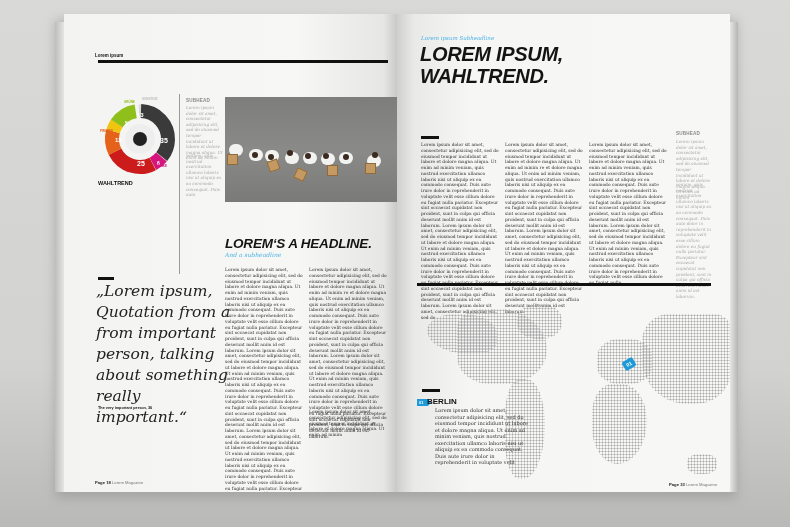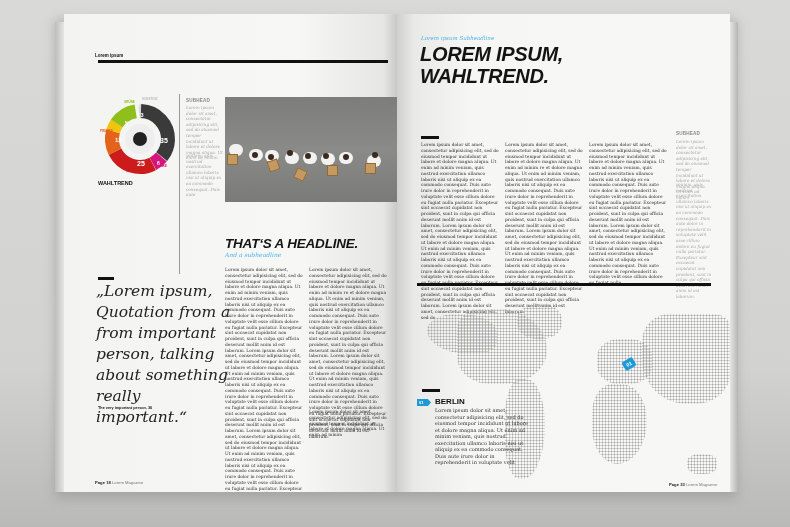--- a/index.html
+++ b/index.html
@@ -139,21 +139,21 @@
       <div class="head" style="left:118px;top:57px;"></div>
     <div class="person" style="left:142px;top:58px;"></div>
       <div class="head" style="left:147px;top:55px;"></div>
       <div class="box" style="left:140px;top:66px;"></div>
   </div>
 
   <div class="rule-short" style="left:34px;top:263px;width:16px;"></div>
   <div class="abs quote" style="left:32px;top:267px;width:140px;">„Lorem ipsum, Quotation from a from important person, talking about something really important.“</div>
   <div class="abs section-label" style="left:34px;top:392px;font-size:3.8px;">The very important person, 36</div>
 
-  <div class="abs headline-med" style="left:161px;top:222px;">THAT‘S A HEADLINE.</div>
+  <div class="abs headline-med" style="left:161px;top:222px;">LOREM‘S A HEADLINE.</div>
   <div class="abs sub-blue" style="left:161px;top:237px;">And a subheadline</div>
 
   <div class="abs body-text" style="left:161px;top:253px;width:78px;">Lorem ipsum dolor sit amet, consectetur adipisicing elit, sed do eiusmod tempor incididunt ut labore et dolore magna aliqua. Ut enim ad minim veniam, quis nostrud exercitation ullamco laboris nisi ut aliquip ex ea commodo consequat. Duis aute irure dolor in reprehenderit in voluptate velit esse cillum dolore eu fugiat nulla pariatur. Excepteur sint occaecat cupidatat non proident, sunt in culpa qui officia deserunt mollit anim id est laborum. Lorem ipsum dolor sit amet, consectetur adipisicing elit, sed do eiusmod tempor incididunt ut labore et dolore magna aliqua. Ut enim ad minim veniam, quis nostrud exercitation ullamco laboris nisi ut aliquip ex ea commodo consequat. Duis aute irure dolor in reprehenderit in voluptate velit esse cillum dolore eu fugiat nulla pariatur. Excepteur sint occaecat cupidatat non proident, sunt in culpa qui officia deserunt mollit anim id est laborum. Lorem ipsum dolor sit amet, consectetur adipisicing elit, sed do eiusmod tempor incididunt ut labore et dolore magna aliqua. Ut enim ad minim veniam, quis nostrud exercitation ullamco laboris nisi ut aliquip ex ea commodo consequat. Duis aute irure dolor in reprehenderit in voluptate velit esse cillum dolore eu fugiat nulla pariatur. Excepteur sint occaecat cupidatat non proident, sunt in culpa qui officia deserunt mollit anim id est laborum.</div>
   <div class="abs body-text" style="left:245px;top:253px;width:78px;">Lorem ipsum dolor sit amet, consectetur adipisicing elit, sed do eiusmod tempor incididunt ut labore et dolore magna aliqua. Ut enim ad minim re et dolore magna aliqua. Ut enim ad minim veniam, quis nostrud exercitation ullamco laboris nisi ut aliquip ex ea commodo consequat. Duis aute irure dolor in reprehenderit in voluptate velit esse cillum dolore eu fugiat nulla pariatur. Excepteur sint occaecat cupidatat non proident, sunt in culpa qui officia deserunt mollit anim id est laborum. Lorem ipsum dolor sit amet, consectetur adipisicing elit, sed do eiusmod tempor incididunt ut labore et dolore magna aliqua. Ut enim ad minim veniam, quis nostrud exercitation ullamco laboris nisi ut aliquip ex ea commodo consequat. Duis aute irure dolor in reprehenderit in voluptate velit esse cillum dolore eu fugiat nulla pariatur. Excepteur sint occaecat cupidatat non proident, sunt in culpa qui officia deserunt mollit anim id est laborum.</div>
   <div class="abs body-text" style="left:245px;top:395px;width:78px;">Lorem ipsum dolor sit amet, consectetur adipisicing elit, sed do eiusmod tempor incididunt ut labore et dolore magna aliqua. Ut enim ad minim</div>
 
   <div class="abs footer" style="left:31px;top:466px;">
     <b>Page 18</b>
     <span>Lorem Magazine</span>
   </div>
@@ -181,20 +181,20 @@
   <div class="map-dots" style="left:108px;top:365px;width:40px;height:100px;border-radius:40% 50% 60% 40%;"></div>
   <div class="map-dots" style="left:200px;top:325px;width:55px;height:45px;border-radius:40%;"></div>
   <div class="map-dots" style="left:245px;top:300px;width:90px;height:90px;border-radius:30% 20% 40% 50%;"></div>
   <div class="map-dots" style="left:195px;top:370px;width:55px;height:80px;border-radius:40% 50% 60% 50%;"></div>
   <div class="map-dots" style="left:290px;top:440px;width:30px;height:20px;border-radius:40%;"></div>
 
   <div class="pin" style="left:226px;top:345px;width:12px;height:10px;transform:rotate(-30deg);border-radius:2px;">01</div>
 
   <div class="rule-short" style="left:25px;top:375px;width:18px;"></div>
   <div class="berlin-tag" style="left:20px;top:385px;">01</div>
-  <div class="abs berlin-title" style="left:38px;top:383px;">BERLIN</div>
+  <div class="abs berlin-title" style="left:30px;top:383px;">BERLIN</div>
   <div class="abs body-text" style="left:38px;top:393px;width:95px;font-size:5px;line-height:6.5px;">Lorem ipsum dolor sit amet, consectetur adipisicing elit, sed do eiusmod tempor incididunt ut labore et dolore magna aliqua. Ut enim ad minim veniam, quis nostrud exercitation ullamco laboris nisi ut aliquip ex ea commodo consequat. Duis aute irure dolor in reprehenderit in voluptate velit</div>
 
   <div class="abs footer" style="left:272px;top:468px;">
     <b>Page 33</b>
     <span>Lorem Magazine</span>
   </div>
 </div>
 
 </body></html>

